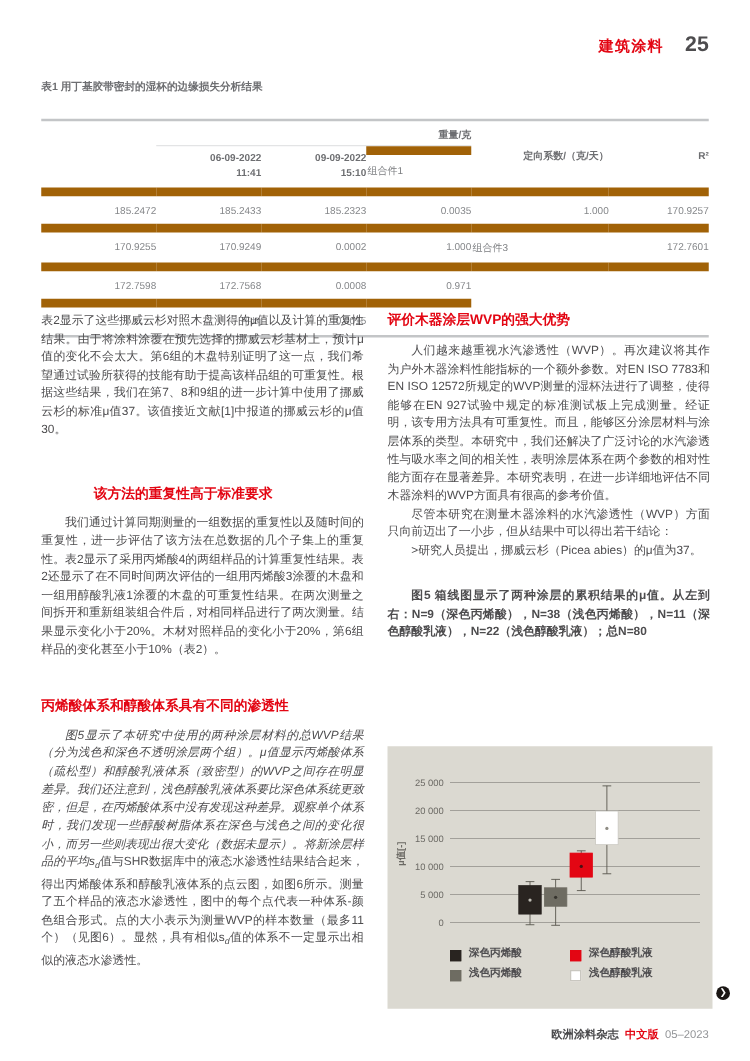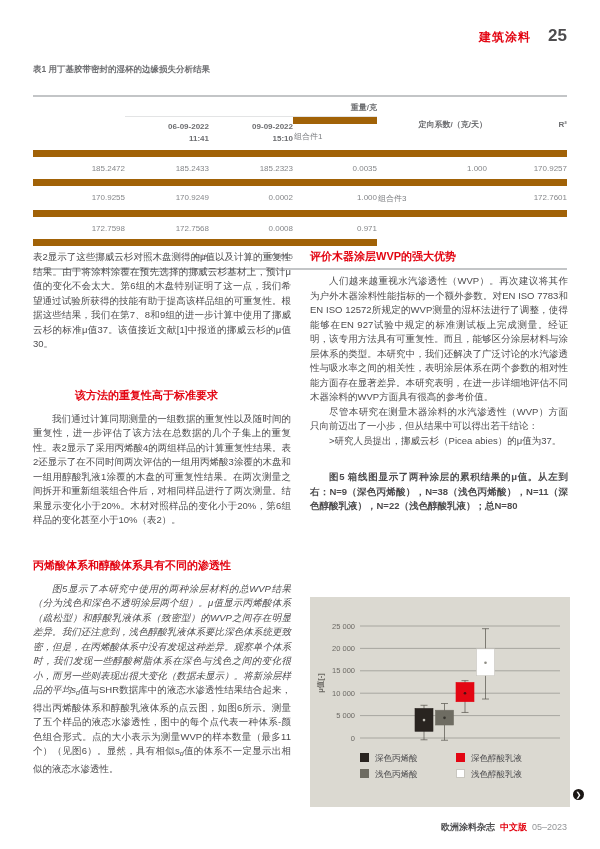--- a/index.html
+++ b/index.html
@@ -38,21 +38,21 @@
   .lc h3.h1{margin-top:36px;margin-bottom:9px;margin-left:42px;}
   .lc h3.h2{margin-top:30px;margin-bottom:9px;}
   .rc h3{margin-bottom:10px;}
   .caption{font-weight:bold;margin-top:22px !important;}
   .sub{font-style:italic;font-size:7px;vertical-align:-2px;}
   .si{font-style:italic;}
   
   .panel{position:absolute;left:310px;top:597px;width:260px;height:210px;background:#dbd9d1;}
   .panel svg{position:absolute;left:0;top:0;}
   .legend{position:absolute;left:50px;top:156px;display:grid;grid-template-columns:96px 110px;grid-auto-flow:column;grid-template-rows:16px 16px;font-size:8.5px;color:#4d4c4e;}
-  .legend .li{display:flex;align-items:flex-start;gap:6px;}
+  .legend .li{display:flex;align-items:flex-end;gap:6px;font-weight:bold;}
   .legend .sq{width:7px;height:7px;display:inline-block;}
   
   .next-btn{position:absolute;left:573px;top:789px;width:11px;height:11px;border-radius:50%;
     background:#1a1614;color:#fff;font-size:7px;line-height:11px;text-align:center;cursor:pointer;}
   
   .ftr{position:absolute;top:821px;right:33px;font-size:9px;display:flex;gap:5px;align-items:baseline;padding-left:37px;}
   .ftr .jn{font-weight:bold;color:#4a4a4c;}
   .ftr .cn{font-weight:bold;color:#e30613;}
   .ftr .iss{color:#939598;}
 </style>

